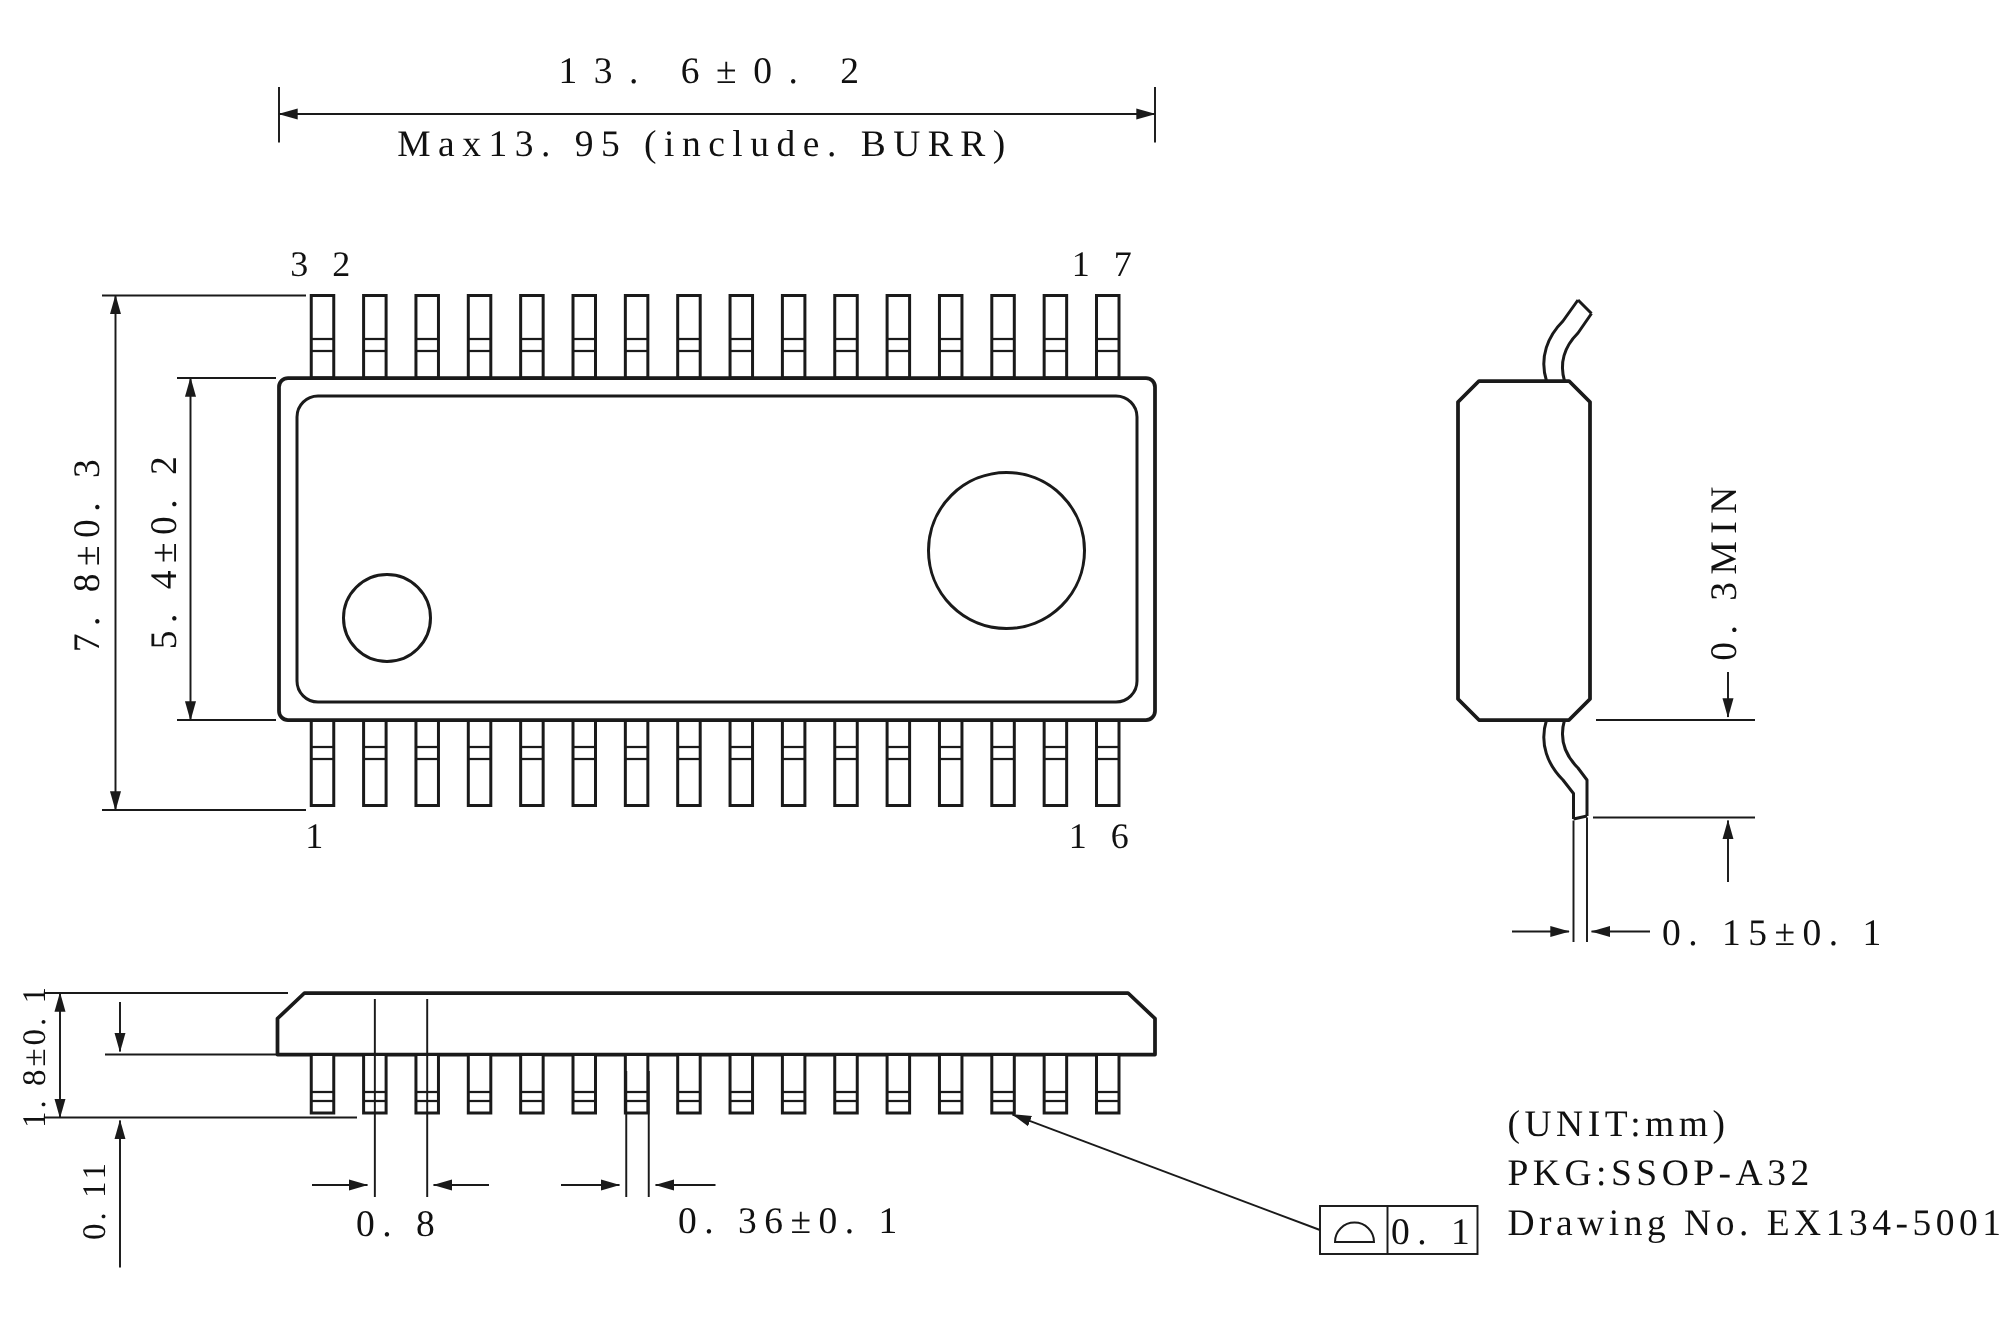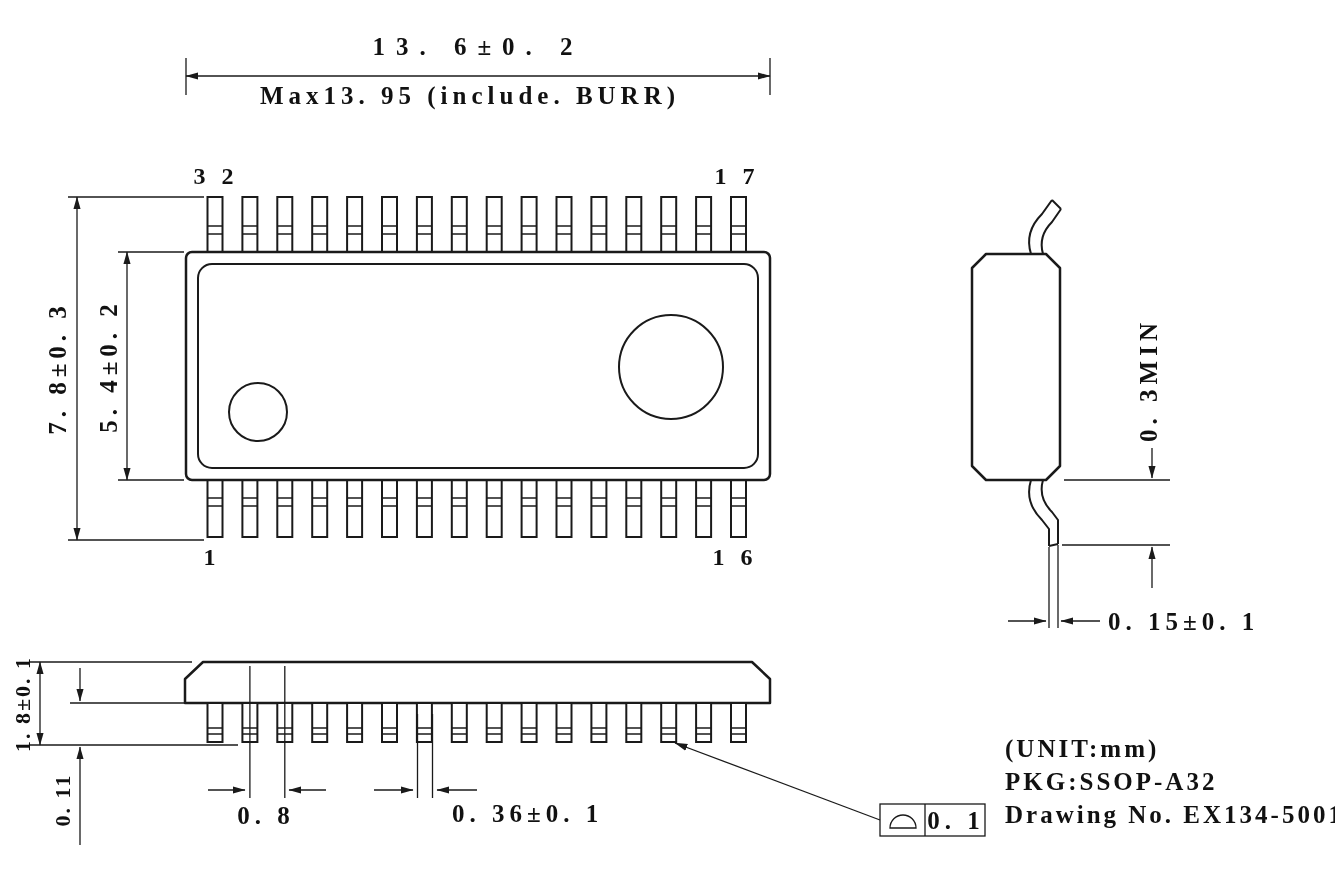--- a/index.html
+++ b/index.html
@@ -1,16 +1,16 @@
 <!DOCTYPE html>
 <html><head>
 <meta charset="utf-8">
 <style>
   html,body{margin:0;padding:0;background:#ffffff;}
-  .stage{position:relative;width:1335px;height:883px;background:#ffffff;overflow:hidden;font-weight:bold;}
+  .stage{position:relative;width:1335px;height:883px;background:#ffffff;overflow:hidden;}
   svg text{font-family:"Liberation Serif", serif;fill:#111;}
   .outline{fill:#ffffff;stroke:#1a1a1a;stroke-width:2.5;stroke-linejoin:round;}
   .med{fill:none;stroke:#1a1a1a;stroke-width:2;stroke-linejoin:round;}
   .thin{fill:none;stroke:#1a1a1a;stroke-width:1.3;}
   .dimline{fill:none;stroke:#1a1a1a;stroke-width:1.3;}
   .pin-rect{fill:#ffffff;stroke:#1a1a1a;stroke-width:2;}
   .pin-line{stroke:#1a1a1a;stroke-width:1.5;}
   .dim{font-size:25px;letter-spacing:5px;}
   .wide{letter-spacing:11px;}
   .small{font-size:22px;letter-spacing:2px;}

